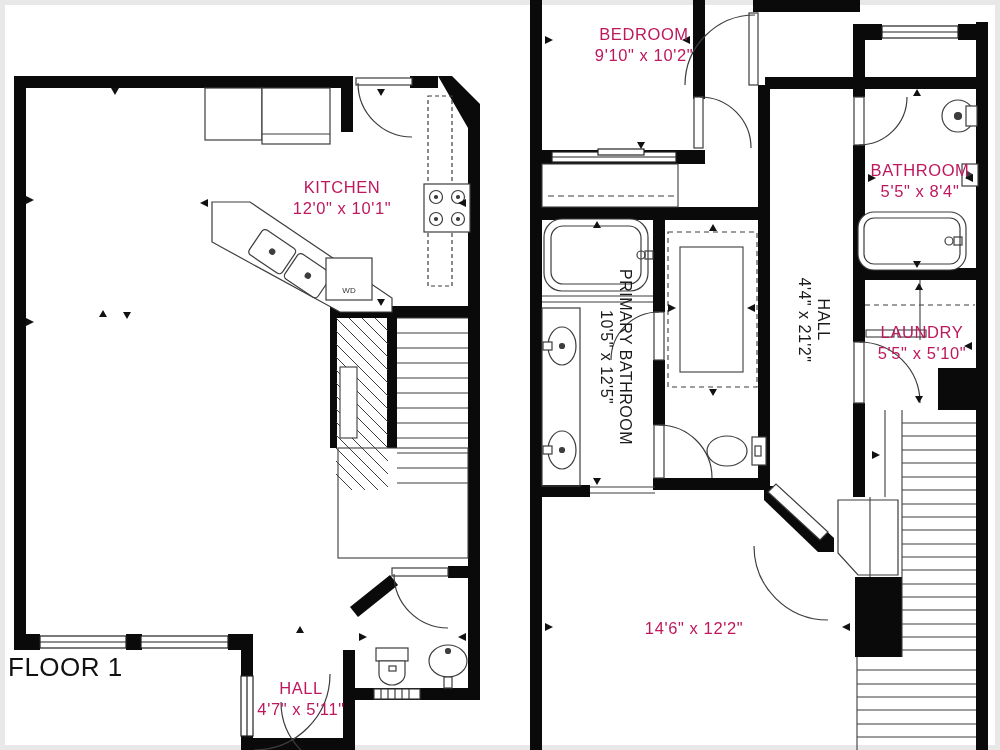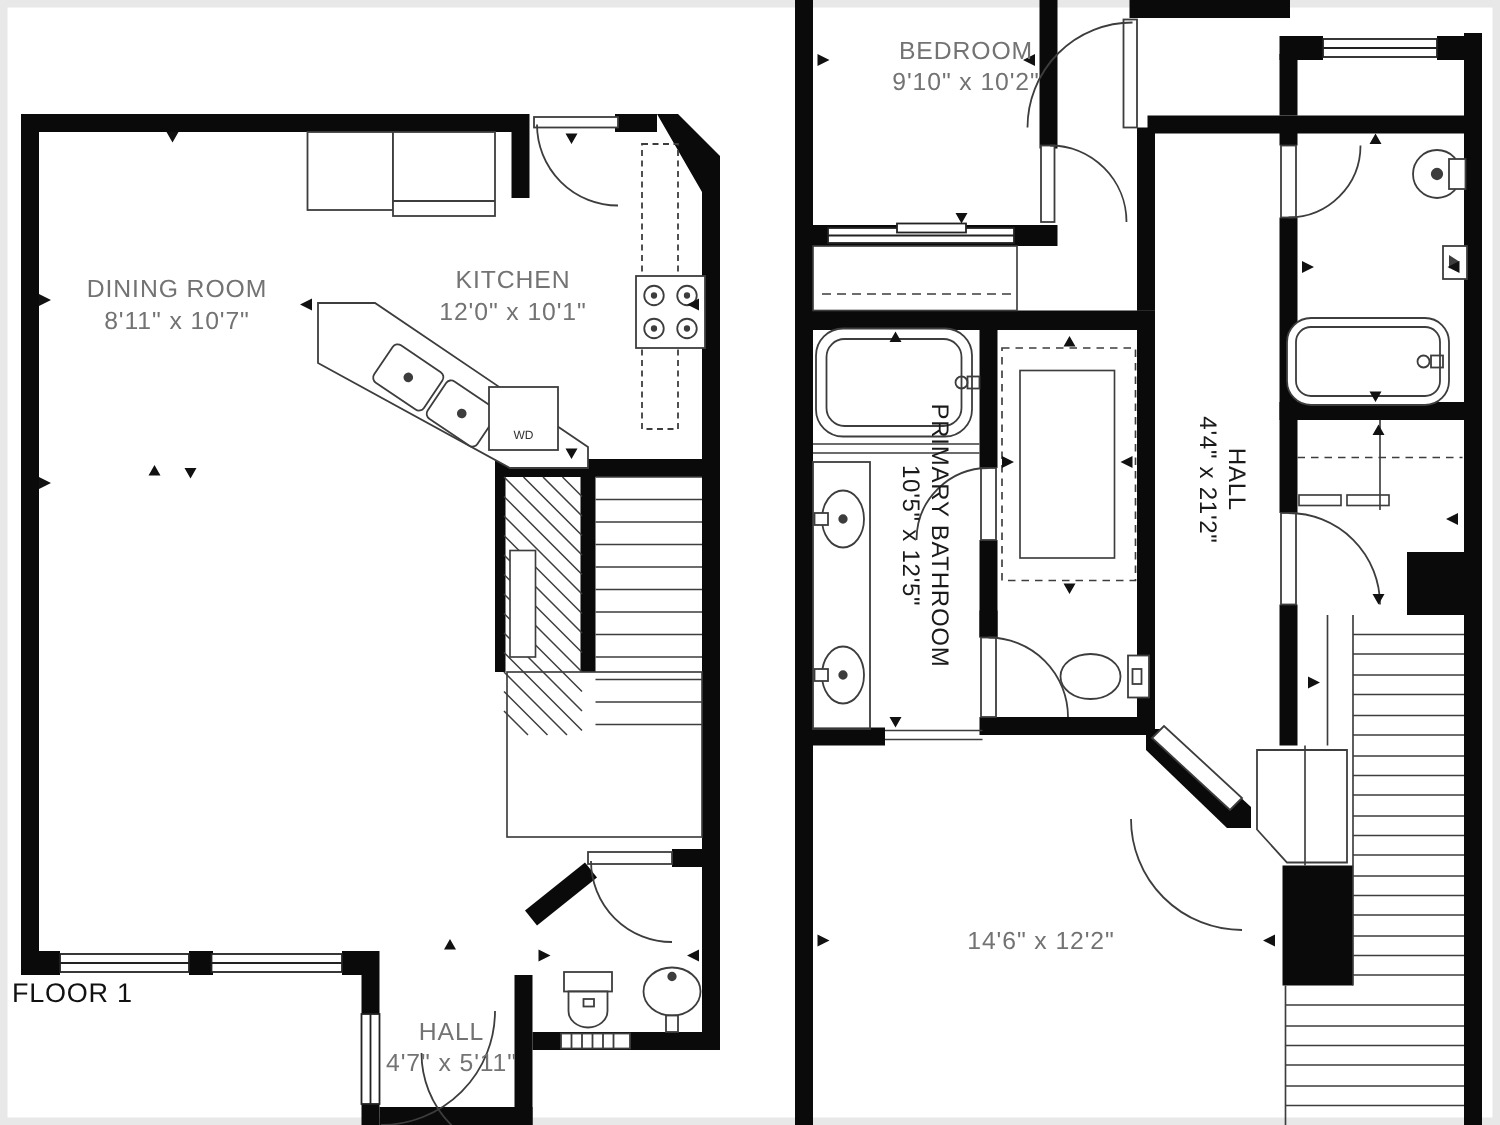--- a/index.html
+++ b/index.html
@@ -5,29 +5,29 @@
   html,body{margin:0;padding:0;background:#ffffff;}
   #canvas{
     position:relative;width:1000px;height:750px;background:#ffffff;
     box-shadow:inset 0 0 0 5px #e8e8e8;
     font-family:"Liberation Sans",sans-serif;overflow:hidden;
   }
   #plan-svg{position:absolute;left:0;top:0;z-index:1;}
   .rlabel{
     position:absolute;z-index:2;transform:translate(-50%,-50%);
     text-align:center;font-size:16.5px;line-height:21px;letter-spacing:.6px;
-    color:#737373;white-space:nowrap;
+    color:#be185d;white-space:nowrap;
   }
   .vlabel{
     position:absolute;z-index:2;transform:translate(-50%,-50%);
     writing-mode:vertical-rl;text-align:center;font-size:16px;line-height:19px;
     letter-spacing:.5px;color:#1a1a1a;white-space:nowrap;
   }
   .floor-tag{
-    position:absolute;z-index:2;font-size:18px;color:#111;letter-spacing:.5px;
+    position:absolute;z-index:2;font-size:26px;color:#111;letter-spacing:.5px;
   }
   .tiny-tag{
     position:absolute;z-index:2;font-size:8px;color:#333;transform:translate(-50%,-50%);text-align:center;
   }
 </style>
 </head>
 <body>
 
 <div id="canvas">
 
@@ -248,44 +248,48 @@
              M668 304 L676 308 L668 312 Z M755 304 L747 308 L755 312 Z
              M709 231 L717 231 L713 224 Z M709 389 L717 389 L713 396 Z
              M972 342 L964 346 L972 350 Z
              M915 290 L923 290 L919 283 Z M915 396 L923 396 L919 403 Z
              M593 228 L601 228 L597 221 Z M593 478 L601 478 L597 485 Z
              M850 623 L842 627 L850 631 Z M545 623 L553 627 L545 631 Z
              M872 451 L880 455 L872 459 Z"></path>
   </g>
 </svg>
 
-  <div class="rlabel" style="left:118px;top:204px">
-    <div>DINING ROOM</div>
-    <div>8'11" x 10'7"</div>
-  </div>
   <div class="rlabel" style="left:342px;top:198px">
     <div>KITCHEN</div>
     <div>12'0" x 10'1"</div>
   </div>
   <div class="rlabel" style="left:301px;top:699px">
     <div>HALL</div>
     <div>4'7" x 5'11"</div>
   </div>
   <div class="tiny-tag" style="left:349px;top:290px">WD</div>
   <div class="floor-tag" style="left:8px;top:652px">FLOOR 1</div>
 
   <div class="rlabel" style="left:644px;top:45px">
     <div>BEDROOM</div>
     <div>9'10" x 10'2"</div>
   </div>
+  <div class="rlabel" style="left:920px;top:181px">
+    <div>BATHROOM</div>
+    <div>5'5" x 8'4"</div>
+  </div>
   <div class="vlabel" style="left:616px;top:357px">
     <div>PRIMARY BATHROOM</div>
     <div>10'5" x 12'5"</div>
   </div>
   <div class="vlabel" style="left:814px;top:320px">
     <div>HALL</div>
     <div>4'4" x 21'2"</div>
   </div>
+  <div class="rlabel" style="left:922px;top:343px">
+    <div>LAUNDRY</div>
+    <div>5'5" x 5'10"</div>
+  </div>
   <div class="rlabel" style="left:694px;top:628px">
     <div>14'6" x 12'2"</div>
   </div>
 
 </div>
 
 </body></html>

